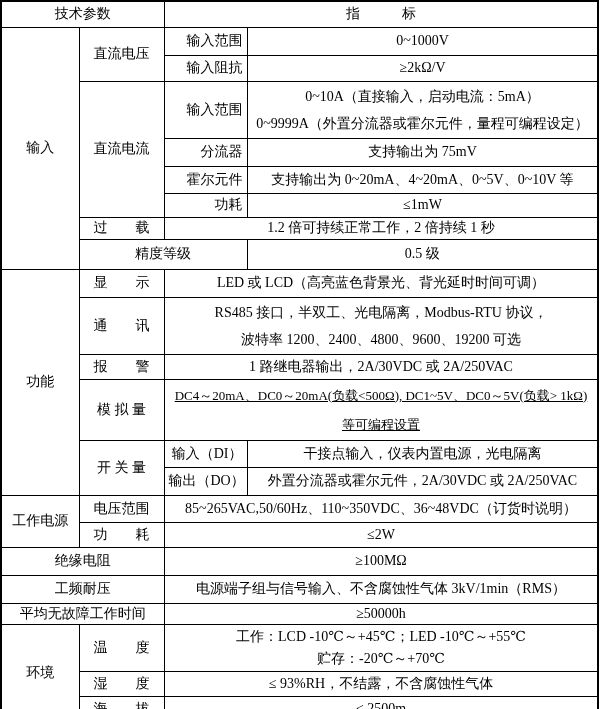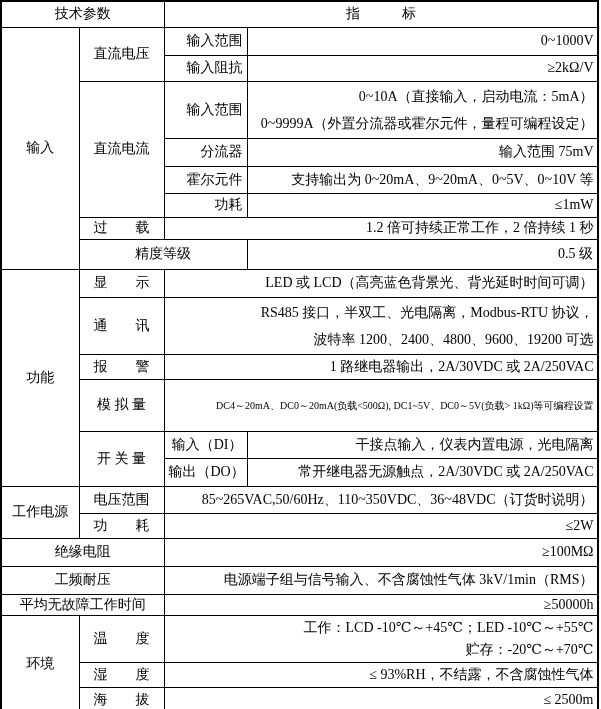--- a/index.html
+++ b/index.html
@@ -27,24 +27,24 @@
   table.spec td, table.spec th {
     border: 1px solid #000000;
     padding: 1px 4px;
     vertical-align: middle;
     font-weight: normal;
     overflow: hidden;
   }
   th.hdr { text-align: center; font-size: 14px; }
   td.lab { text-align: center; font-family: Liberation Serif, serif; }
   td.par { text-align: right; padding-left: 7px; white-space: nowrap; }
-  td.val { text-align: right; padding-left: 8px; }
+  td.val { text-align: center; padding-left: 8px; }
   td.ml27 { white-space: pre-line; line-height: 27px; }
   td.ml22 { white-space: pre-line; line-height: 22px; }
-  td.wrap { line-height: 29px; font-size: 10px; padding-right: 2px; }
+  td.wrap { line-height: 29px; font-size: 13px; padding-right: 2px; text-decoration: underline; }
 </style>
 </head>
 <body>
 
 <div class="page">
   <table class="spec">
     <colgroup>
       <col style="width:78px">
       <col style="width:85px">
       <col style="width:83px">
@@ -68,25 +68,25 @@
       <td class="val">≥2kΩ/V</td>
     </tr>
     <tr style="height:51px">
       <td class="lab" rowspan="4">直流电流</td>
       <td class="par">输入范围</td>
       <td class="val ml27">0~10A（直接输入，启动电流：5mA）
 0~9999A（外置分流器或霍尔元件，量程可编程设定）</td>
     </tr>
     <tr style="height:28px">
       <td class="par">分流器</td>
-      <td class="val">输入范围 75mV</td>
+      <td class="val">支持输出为 75mV</td>
     </tr>
     <tr style="height:27px">
       <td class="par">霍尔元件</td>
-      <td class="val">支持输出为 0~20mA、9~20mA、0~5V、0~10V 等</td>
+      <td class="val">支持输出为 0~20mA、4~20mA、0~5V、0~10V 等</td>
     </tr>
     <tr style="height:24px">
       <td class="par">功耗</td>
       <td class="val">≤1mW</td>
     </tr>
     <tr style="height:22px">
       <td class="lab">过　　载</td>
       <td class="val" colspan="2">1.2 倍可持续正常工作，2 倍持续 1 秒</td>
     </tr>
 
@@ -113,21 +113,21 @@
       <td class="lab">模 拟 量</td>
       <td class="val wrap" colspan="2">DC4～20mA、DC0～20mA(负载&lt;500Ω), DC1~5V、DC0～5V(负载&gt; 1kΩ)等可编程设置</td>
     </tr>
     <tr style="height:27px">
       <td class="lab" rowspan="2">开 关 量</td>
       <td class="par">输入（DI）</td>
       <td class="val">干接点输入，仪表内置电源，光电隔离</td>
     </tr>
     <tr style="height:28px">
       <td class="par">输出（DO）</td>
-      <td class="val">常开继电器无源触点，2A/30VDC 或 2A/250VAC</td>
+      <td class="val">外置分流器或霍尔元件，2A/30VDC 或 2A/250VAC</td>
     </tr>
 
     <tr style="height:27px">
       <td class="lab" rowspan="2">工作电源</td>
       <td class="lab">电压范围</td>
       <td class="val" colspan="2">85~265VAC,50/60Hz、110~350VDC、36~48VDC（订货时说明）</td>
     </tr>
     <tr style="height:25px">
       <td class="lab">功　　耗</td>
       <td class="val" colspan="2">≤2W</td>

